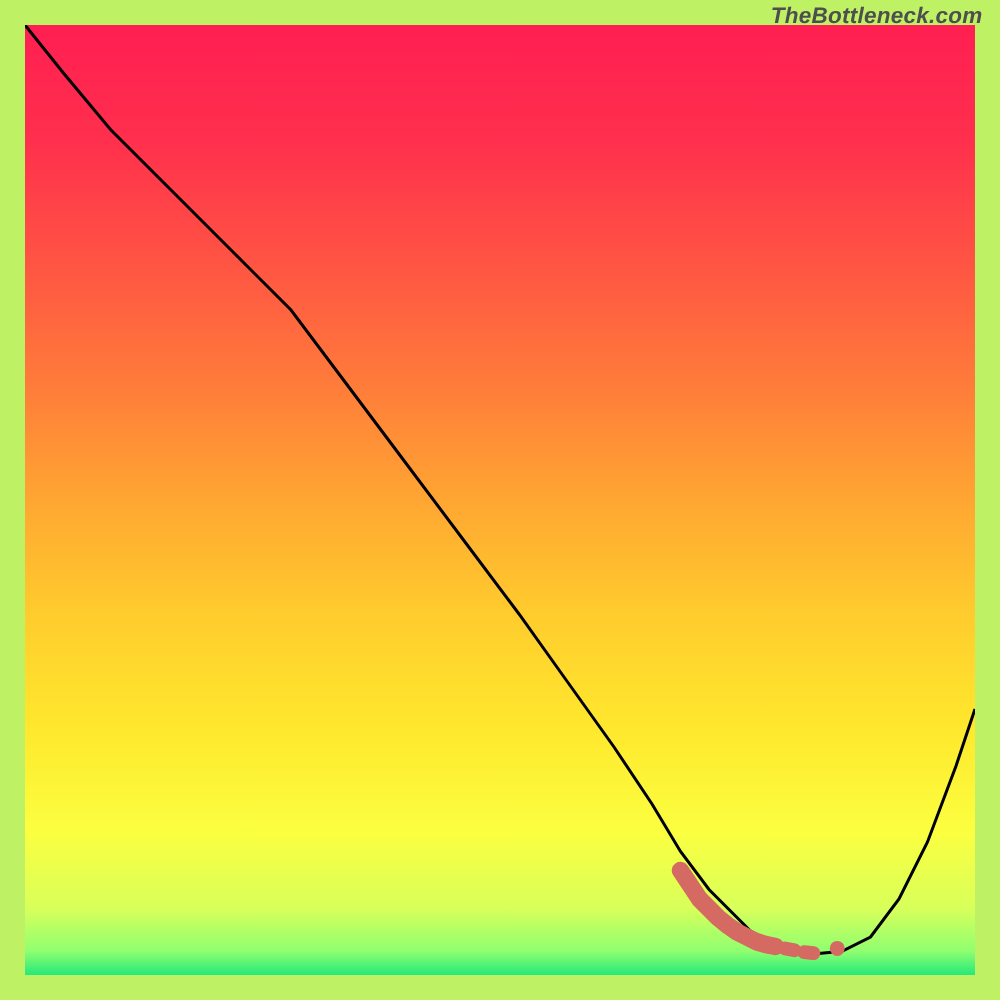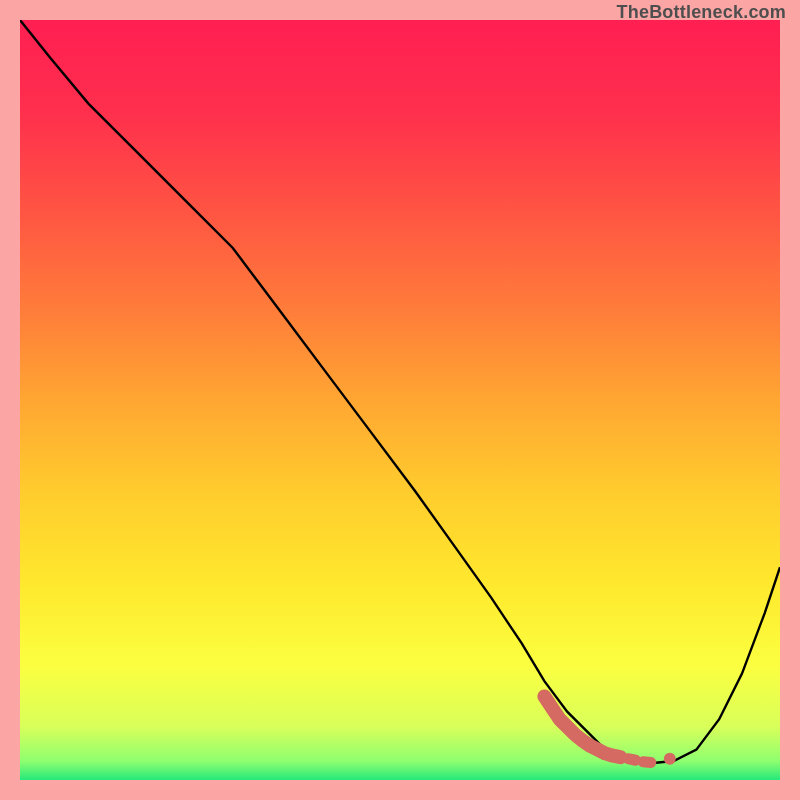--- a/index.html
+++ b/index.html
@@ -10,21 +10,22 @@
     overflow: hidden;
     background: #000000;
     font-family: Arial, Helvetica, sans-serif;
   }
   .frame {
     position: absolute;
     left: 0;
     top: 0;
     width: 800px;
     height: 800px;
-    background: #fca5a5;
+    background: #bef264;
+    font-style: italic;
   }
   .plot {
     position: absolute;
     left: 20px;
     top: 20px;
     width: 760px;
     height: 760px;
   }
   .plot-svg {
     width: 760px;

